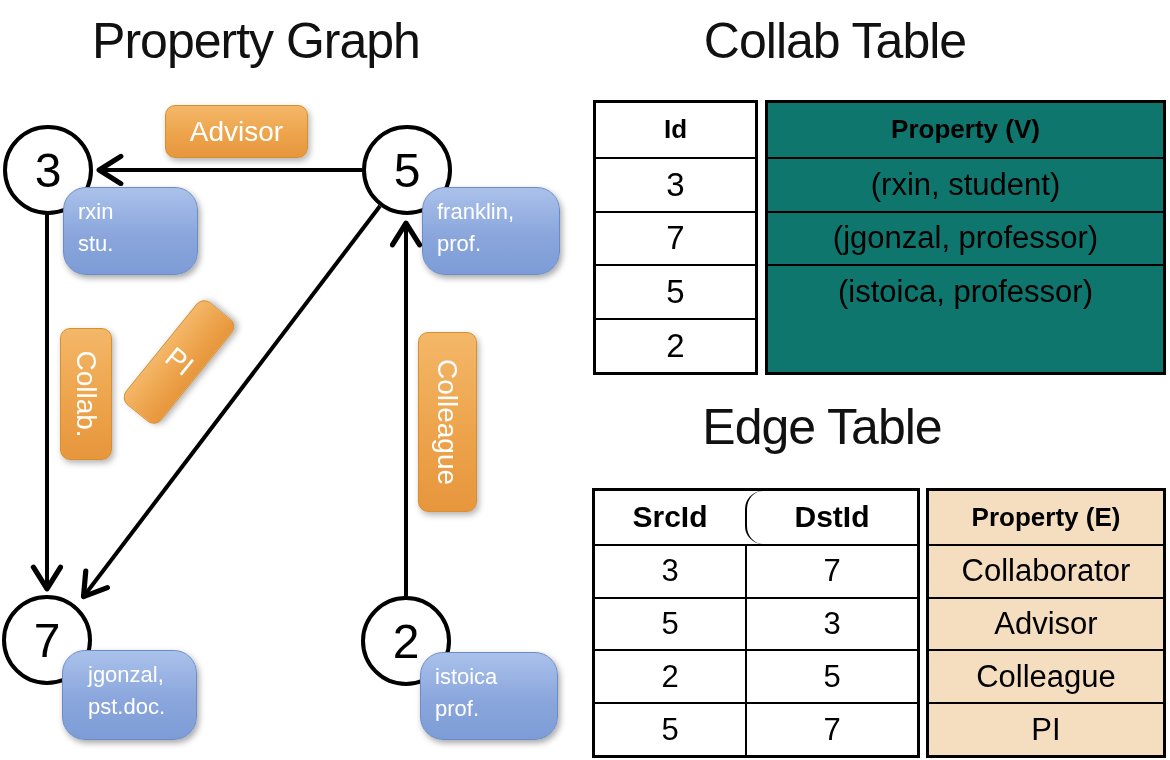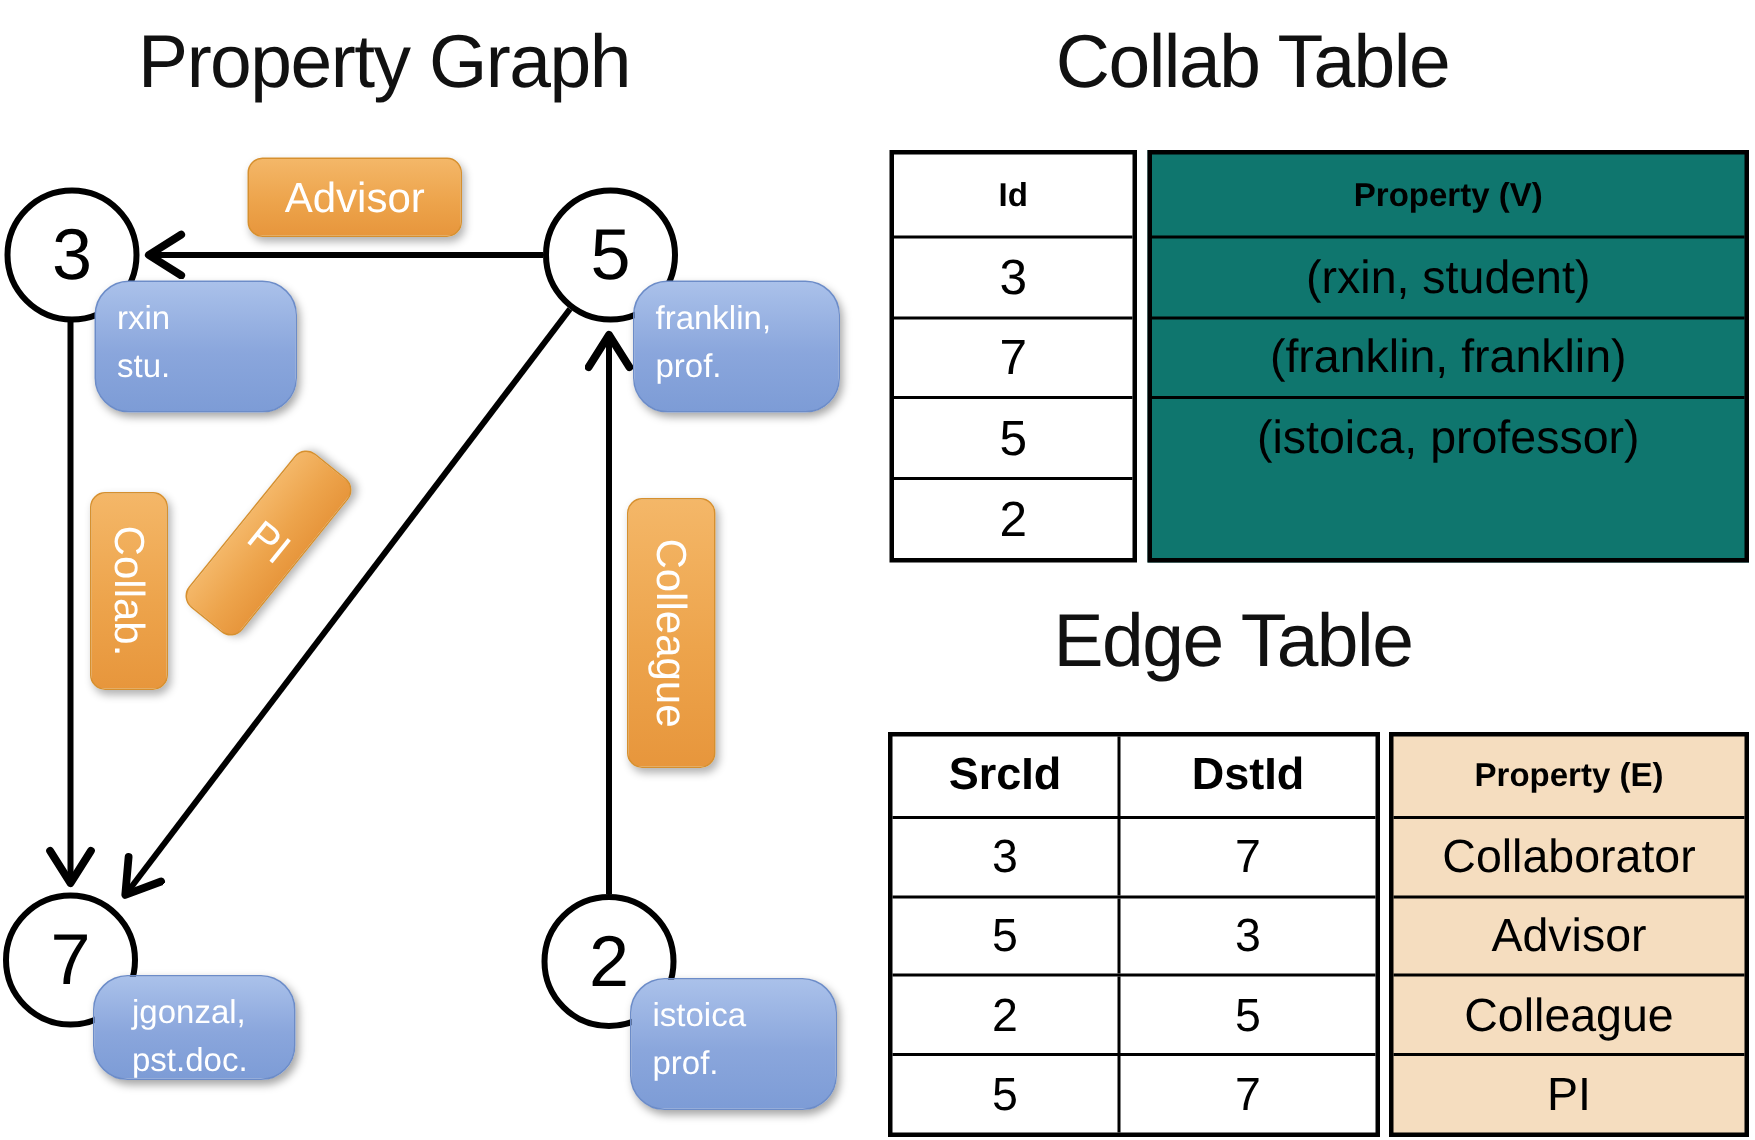--- a/index.html
+++ b/index.html
@@ -20,54 +20,54 @@
   #node-7{left:2px;top:595px;}
   #node-2{left:361px;top:596px;}
 
   
   .propbox{position:absolute;border-radius:23px;border:1.5px solid #6c8cc8;
            background:linear-gradient(180deg,#aac1ea 0%,#8aa6dc 55%,#7d9cd6 100%);
            color:#fff;font-size:22px;line-height:1.45;padding:8px 8px 8px 14px;
            box-shadow:2px 3px 6px rgba(0,0,0,.35);box-sizing:border-box;}
   #prop-3{left:63px;top:187px;width:135px;height:88px;}
   #prop-5{left:422px;top:187px;width:138px;height:88px;}
-  #prop-7{left:62px;top:650px;width:135px;height:70px;padding-left:25px;}
+  #prop-7{left:62px;top:650px;width:135px;height:90px;padding-left:25px;}
   #prop-2{left:420px;top:652px;width:138px;height:88px;}
 
   
   .elabel{position:absolute;border-radius:10px;border:1.5px solid #d6902f;
           background:linear-gradient(180deg,#f4b768 0%,#eda44c 55%,#e7963c 100%);
           color:#fff;display:flex;align-items:center;justify-content:center;
           font-size:28px;box-shadow:2px 3px 6px rgba(0,0,0,.3);box-sizing:border-box;}
   #lbl-advisor{left:165px;top:105px;width:143px;height:53px;}
   #lbl-collab{left:60px;top:328px;width:52px;height:132px;}
   #lbl-colleague{left:418px;top:332px;width:59px;height:180px;}
   #lbl-pi{left:113px;top:339px;width:132px;height:46px;transform:rotate(-51deg);}
   .vtext{transform:rotate(90deg);white-space:nowrap;}
 
   svg.edges{position:absolute;left:0;top:0;}
 
   
   .tblock{position:absolute;border:3px solid #000;box-sizing:border-box;background:#fff;}
   .trow{display:flex;align-items:center;justify-content:center;box-sizing:border-box;
         border-top:2.5px solid #000;font-size:31px;}
   .trow:first-child{border-top:none;}
-  .trow.hdr{font-weight:bold;font-size:22px;}
+  .trow.hdr{font-weight:bold;font-size:26px;}
   #vt-id{left:593px;top:100px;width:165px;height:275px;}
   #vt-prop{left:765px;top:100px;width:401px;height:275px;background:#0f766e;}
   #vt-id .trow,#vt-prop .trow{height:53.8px;}
   #et-ids{left:592px;top:488px;width:328px;height:270px;}
   #et-prop{left:926px;top:488px;width:240px;height:270px;background:#f5ddbf;}
   #et-ids .trow,#et-prop .trow{height:52.8px;}
   .tworow{display:flex;}
   .tworow .cell{display:flex;align-items:center;justify-content:center;box-sizing:border-box;
                 font-size:31px;height:100%;}
   .tworow .cell.c1{width:150px;}
   .tworow .cell.c2{width:172px;border-left:2.5px solid #000;flex:1;}
-  .tworow .cell.hdr{font-weight:bold;font-size:30px;}
+  .tworow .cell.hdr{font-weight:bold;font-size:30px;border-radius:18px;}
   .num{font-size:33px;}
 </style>
 </head>
 <body>
 
 <div class="stage">
 
   <div class="title" id="title-graph">Property Graph</div>
   <div class="title" id="title-vertex">Collab Table</div>
   <div class="title" id="title-edge">Edge Table</div>
@@ -131,21 +131,21 @@
     <div class="trow hdr">Id</div>
     <div class="trow num">3</div>
     <div class="trow num">7</div>
     <div class="trow num">5</div>
     <div class="trow num">2</div>
   </div>
 
   <div class="tblock" id="vt-prop">
     <div class="trow hdr">Property (V)</div>
     <div class="trow">(rxin, student)</div>
-    <div class="trow">(franklin, franklin)</div>
+    <div class="trow">(jgonzal, professor)</div>
     <div class="trow">(istoica, professor)</div>
   </div>
 
   <div class="tblock" id="et-ids">
     <div class="trow tworow">
       <div class="cell c1 hdr">SrcId</div>
       <div class="cell c2 hdr">DstId</div>
     </div>
     <div class="trow tworow">
       <div class="cell c1 num">3</div>

